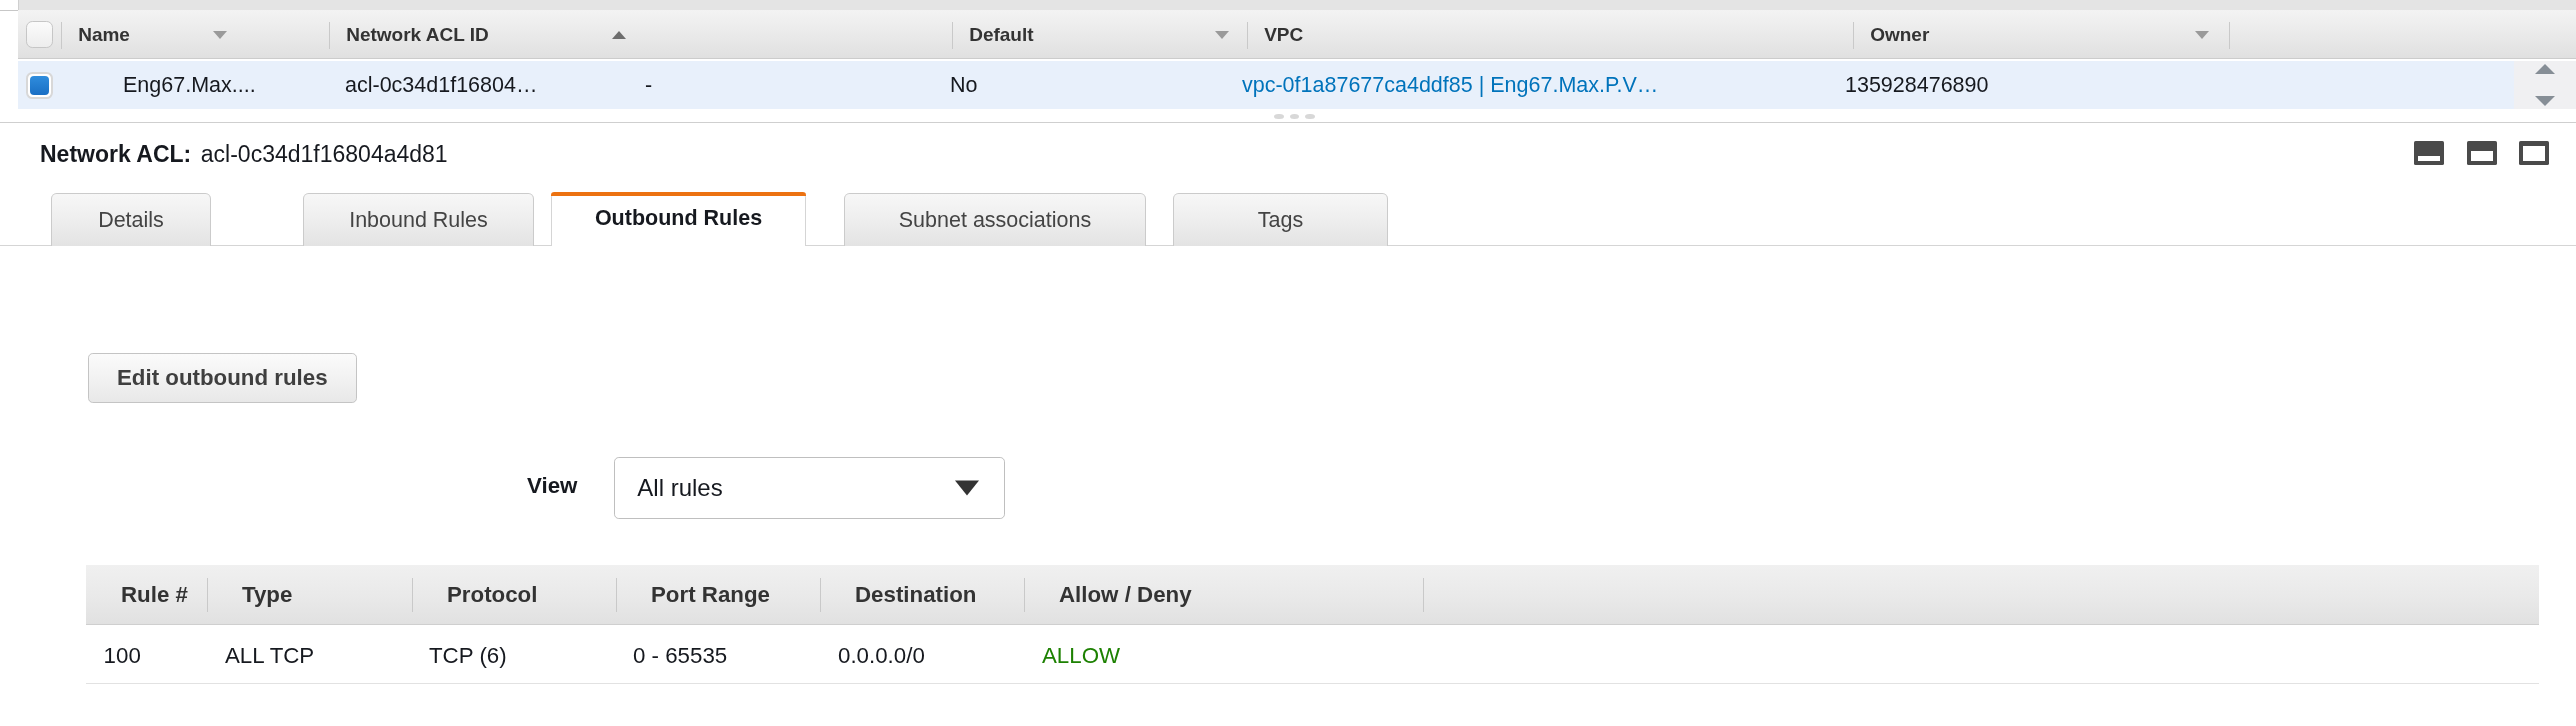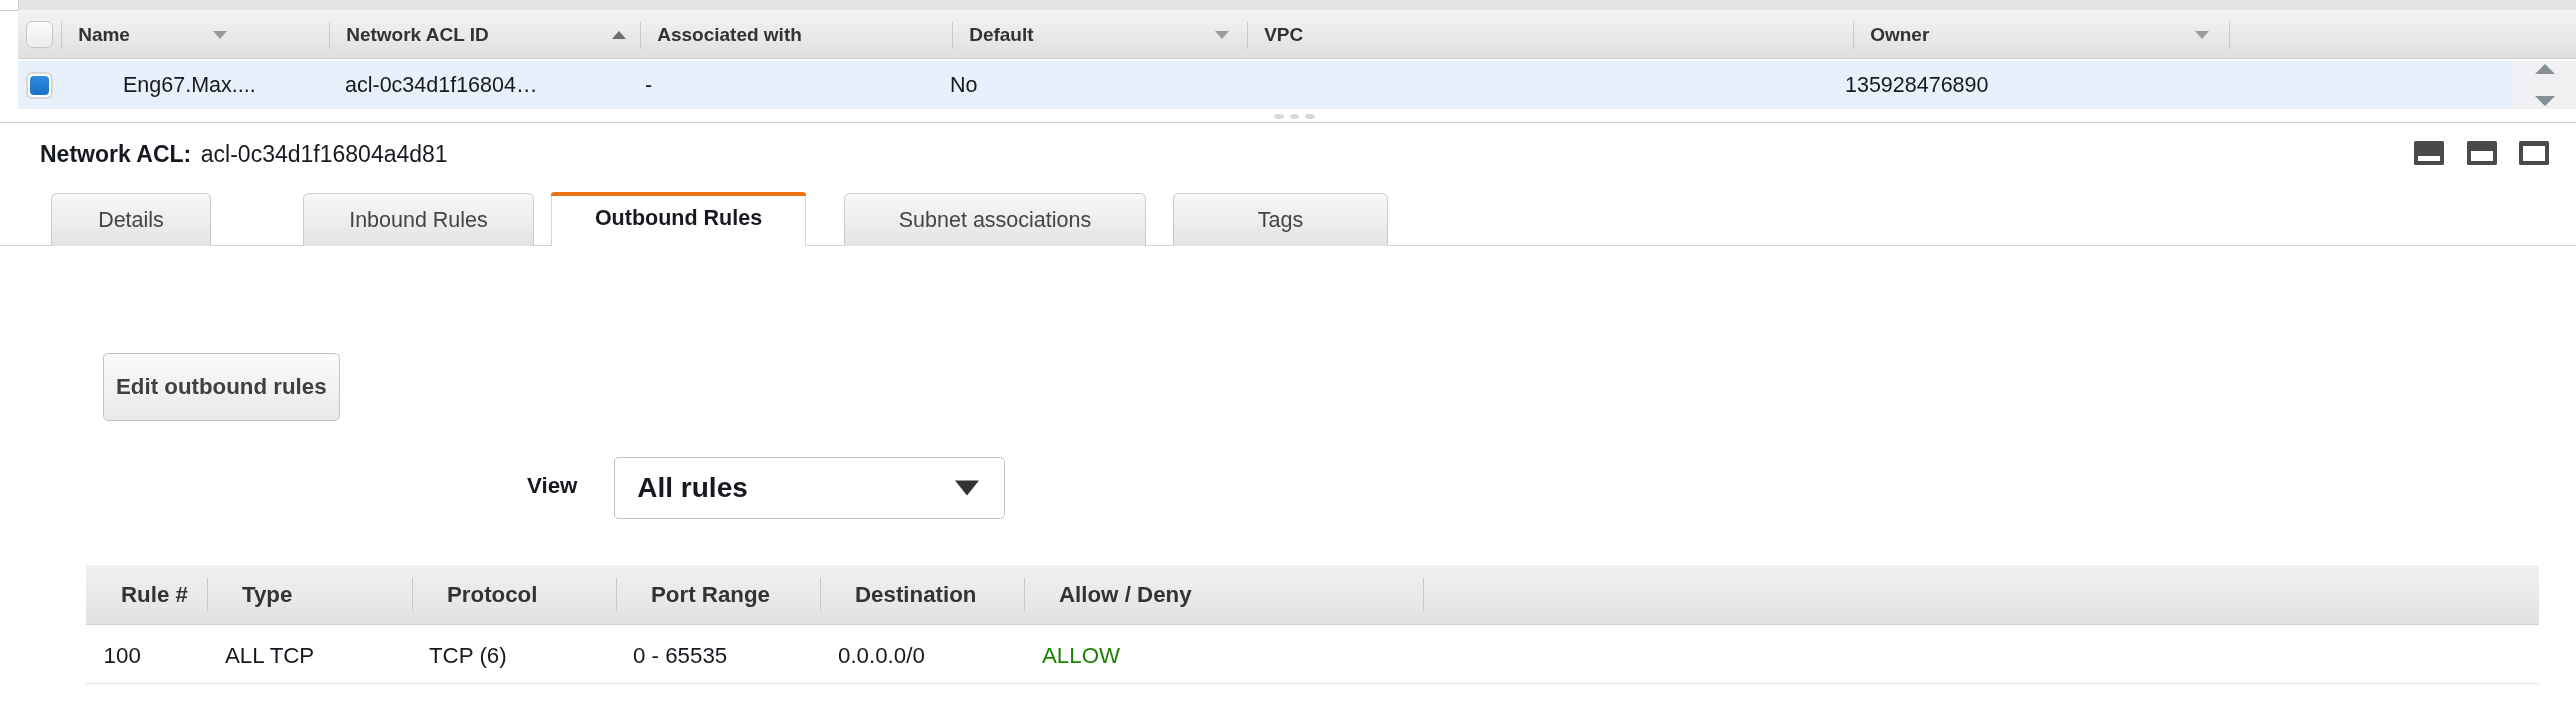--- a/index.html
+++ b/index.html
@@ -133,39 +133,38 @@
     border-radius:3.2px 3.2px 0 0;
   }
   .tab.active:after{
     content:"";position:absolute;left:0;right:0;bottom:-0.8px;height:1.6px;background:#ffffff;
   }
 
   
   .content{position:absolute;left:0;top:246px;width:2576px;height:481px;background:#ffffff;}
 
   .btn{
-    position:absolute;left:88px;top:107px;height:68px;padding:0 12px;
+    position:absolute;left:88px;top:107px;height:50px;padding:0 28px;
     display:flex;align-items:center;justify-content:center;
     background:linear-gradient(to bottom,#fbfbfb 0%,#f2f2f2 50%,#e8e8e8 100%);
     border:0.8px solid #c4c4c4;border-radius:4.8px;
     font-size:22.3px;font-weight:bold;color:#3f3f3f;cursor:pointer;
     box-sizing:border-box;
-    margin-left:15px;
   }
 
   .viewrow{position:absolute;left:0;top:211px;width:2346px;height:64px;}
   .view-label{
     position:absolute;left:527px;top:16px;font-size:22.3px;font-weight:bold;color:#16191f;
   }
   .select{
     position:absolute;left:614px;top:0;width:391px;height:62px;
     background:#ffffff;border:0.8px solid #bfbfbf;border-radius:4.8px;
     display:flex;align-items:center;box-sizing:border-box;cursor:pointer;
   }
-  .select .val{padding-left:22.3px;font-size:28px;color:#16191f;font-weight:bold;}
+  .select .val{padding-left:22.3px;font-size:24px;color:#16191f;}
   .select .arr{
     position:absolute;right:25.5px;top:50%;transform:translateY(-50%);
     width:0;height:0;border-left:12.8px solid transparent;border-right:12.8px solid transparent;
     border-top:15px solid #333333;
   }
 
   
   .rt{
     position:absolute;left:86px;top:319px;width:2453px;
   }
@@ -205,24 +204,20 @@
     </div>
 
     <div class="th" style="left:311px;width:311px;">
       <span class="sep"></span>
       <span class="lbl">Network ACL ID</span>
       <span class="caret-wrap" style="left:283px;">
           <i class="caret caret-up"></i>
         </span>
     </div>
 
-    <div class="th" style="left:622px;width:311px;">
-      <span class="sep"></span>
-      <span class="lbl">Associated with</span>
-    </div>
 
     <div class="th" style="left:934px;width:295px;">
       <span class="sep"></span>
       <span class="lbl">Default</span>
       <span class="caret-wrap" style="left:263px;">
           <i class="caret caret-down"></i>
         </span>
     </div>
 
     <div class="th" style="left:1229px;width:606px;">
@@ -252,20 +247,23 @@
 
   <div class="td" style="left:17.6px;width:43px;justify-content:center;">
     <span class="chk checked">
         <i></i>
       </span>
   </div>
   <div class="td" style="left:123px;">Eng67.Max....</div>
   <div class="td" style="left:345px;">acl-0c34d1f16804…</div>
   <div class="td" style="left:645px;">-</div>
   <div class="td" style="left:950px;">No</div>
+  <div class="td link" style="left:1242px;">
+      <span>vpc-0f1a87677ca4ddf85 | Eng67.Max.P.V…</span>
+    </div>
   <div class="td" style="left:1845px;">135928476890</div>
 
   <div class="vscroll">
     <span class="chev chev-up"></span>
     <span class="chev chev-dn"></span>
   </div>
 
   <div class="splitter">
     <span class="grip">
         <i></i>

